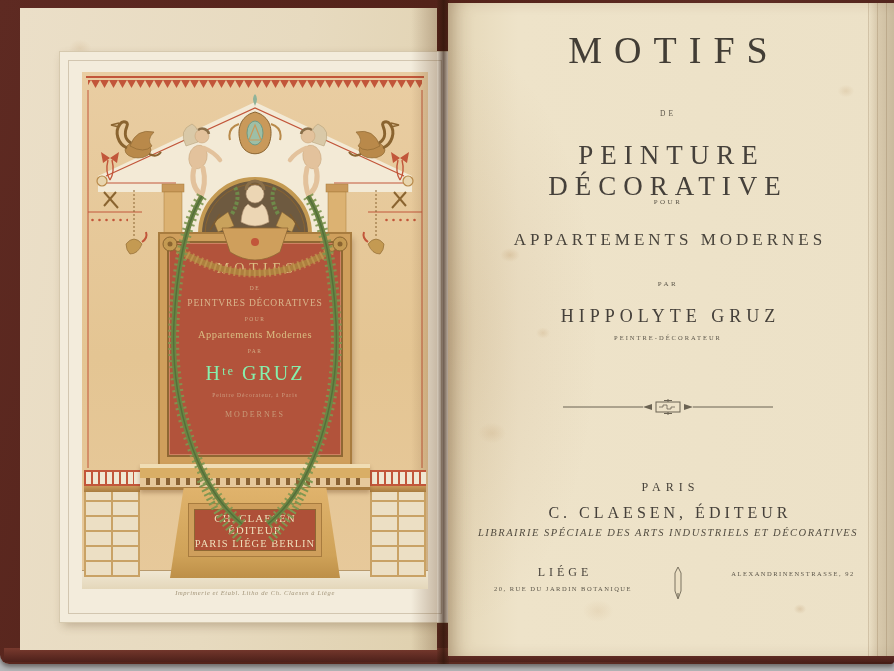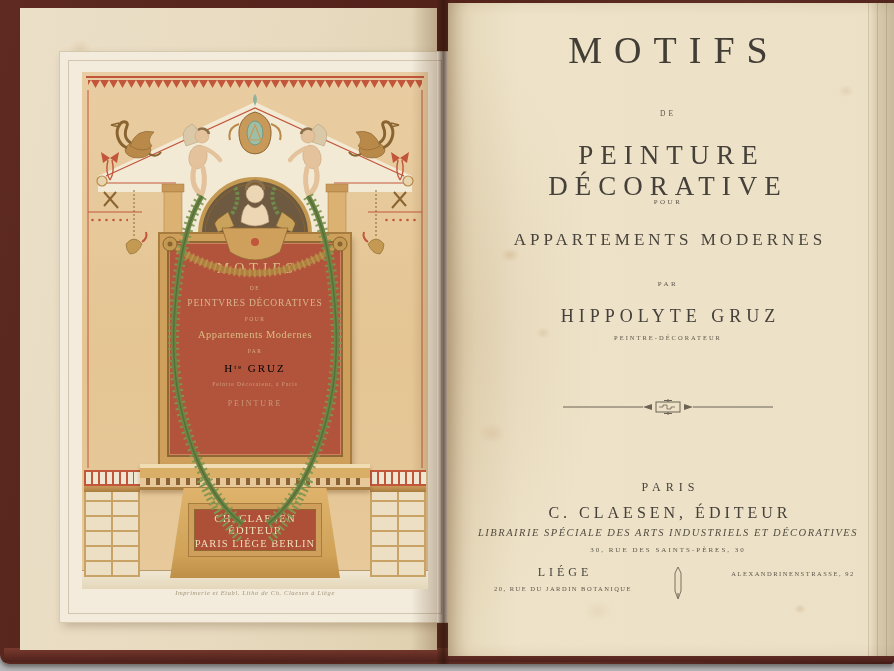--- a/index.html
+++ b/index.html
@@ -47,21 +47,21 @@
   .panel-frame{position:absolute;left:78px;top:162px;width:190px;height:230px;z-index:3;
      border:7px solid #cf9f5c;background:#b2533b;box-sizing:border-box;
      box-shadow:inset 0 0 0 2px #8f6733,0 0 0 2px #a87c3f,3px 4px 6px rgba(80,40,15,.3);}
   .panel-frame::before{content:"";position:absolute;inset:2px;border:1px solid rgba(220,150,115,.7);}
   .panel-text{position:absolute;inset:0;display:flex;flex-direction:column;align-items:center;
      text-align:center;padding-top:20px;color:#d9bd82;}
   .p-title{font-size:14px;letter-spacing:5px;text-indent:5px;color:#dcc084;}
   .p-small{font-size:5.5px;letter-spacing:1.5px;margin-top:8px;color:#d3ad87;}
   .p-sub{font-size:9.5px;letter-spacing:.8px;margin-top:7px;color:#d9b58c;}
   .p-aud{font-size:10.5px;letter-spacing:.5px;margin-top:7px;color:#d9bd82;}
-  .p-author{font-size:11px;letter-spacing:2px;margin-top:8px;color:#000000;}
+  .p-author{font-size:20px;letter-spacing:2px;margin-top:8px;color:#86efac;}
   .p-role{font-size:5.5px;letter-spacing:1px;margin-top:7px;color:#cfa184;}
   .p-year{font-size:8px;letter-spacing:2px;margin-top:12px;color:#c89a78;}
   
   .shelf{position:absolute;left:58px;top:392px;width:230px;height:26px;z-index:3;box-sizing:border-box;
      background:linear-gradient(#f0ddb4 0 4px,#d9ae66 4px 14px,#e6c89b 14px);
      border-bottom:3px solid #a97c3f;box-shadow:0 3px 4px rgba(90,50,20,.3);}
   .shelf::after{content:"";position:absolute;left:6px;right:6px;top:14px;height:7px;
      background:repeating-linear-gradient(90deg,#8a6233 0 4px,#e6c89b 4px 10px);}
   .pedestal{position:absolute;left:88px;top:416px;width:170px;height:90px;z-index:4;
      clip-path:polygon(8% 0,92% 0,100% 100%,0% 100%);
@@ -245,21 +245,21 @@
         <div class="panel-frame">
           <div class="panel-text">
             <div class="p-title">MOTIFS</div>
             <div class="p-small">DE</div>
             <div class="p-sub">PEINTVRES DÉCORATIVES</div>
             <div class="p-small">POUR</div>
             <div class="p-aud">Appartements Modernes</div>
             <div class="p-small">PAR</div>
             <div class="p-author">Hᵗᵉ GRUZ</div>
             <div class="p-role">Peintre Décorateur, à Paris</div>
-            <div class="p-year">PEINTURE</div>
+            <div class="p-year">MODERNES</div>
           </div>
         </div>
 
         <div class="shelf"></div>
         <div class="pedestal">
           <div class="base-frame">
             <div class="b-line1">CH. CLAESEN ÉDITEUR</div>
             <div class="b-line2">PARIS LIÉGE BERLIN</div>
           </div>
         </div>
@@ -322,21 +322,20 @@
           <path d="M96 8 h4 v-2 h4 v4 h4 v-2 h4" fill="none" stroke="#6b6353" stroke-width=".8"></path>
           <path d="M105 0 v3 M105 13 v3 M101 1.5 h8 M101 14.5 h8" stroke="#6b6353" stroke-width="1"></path>
           <path d="M130 8 l-9 -3 v6 z" fill="#6b6353"></path>
           <line x1="130" y1="8" x2="210" y2="8" stroke="#6b6353" stroke-width="1"></line>
         </svg>
       </div>
 
       <div class="t-city">PARIS</div>
       <div class="t-pub">C. CLAESEN, ÉDITEUR</div>
       <div class="t-imprint">LIBRAIRIE SPÉCIALE DES ARTS INDUSTRIELS ET DÉCORATIVES</div>
-      <div class="t-addr">30, RUE DES SAINTS-PÈRES, 30</div>
 
       <div class="t-cols">
         <div class="col-city">
           <div class="c-name">LIÉGE</div>
           <div class="c-addr">20, RUE DU JARDIN BOTANIQUE</div>
         </div>
         <div>
           <svg width="12" height="36" viewBox="0 0 12 36">
             <path d="M6 2 L9 8 L9 26 L6 34 L3 26 L3 8 Z" fill="#ece0c4" stroke="#7a7260" stroke-width="1"></path>
             <line x1="6" y1="28" x2="6" y2="33" stroke="#7a7260" stroke-width="1.2"></line>

